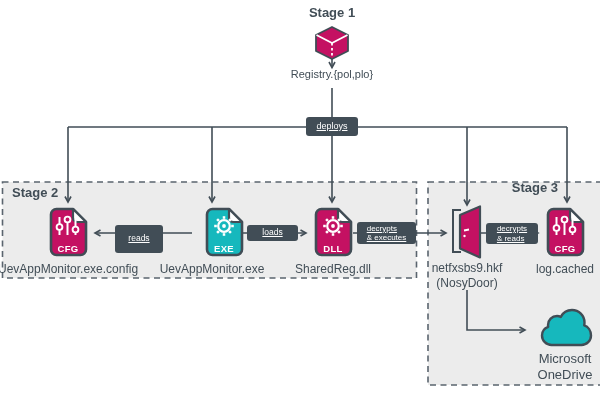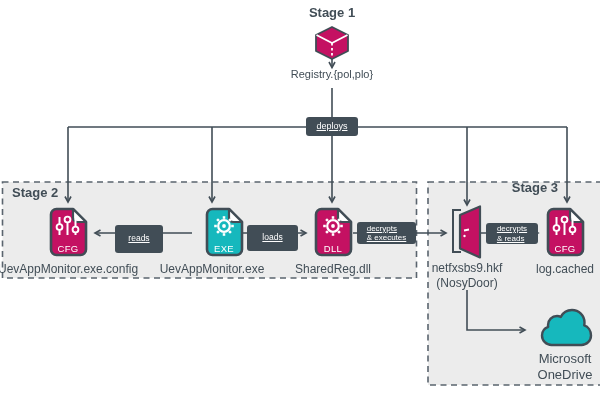--- a/index.html
+++ b/index.html
@@ -14,21 +14,21 @@
   .stage-label { position:absolute; z-index:2; font-size:13px; font-weight:bold; }
   .node-label  { position:absolute; z-index:2; font-size:12px; line-height:1.25;
                  text-align:center; white-space:pre-line; }
   .pill {
     position:absolute; z-index:3; background:#414d56; color:#fff;
     border-radius:3px; display:flex; align-items:center; justify-content:center;
     text-align:left; white-space:pre-line; font-size:8.5px; line-height:9.5px;text-decoration:underline;
   }
   .badge {
     position:absolute; left:0; right:0; bottom:3px; z-index:3;
-    text-align:center; color:#fff; font-weight:normal; font-size:9.5px;
+    text-align:center; color:#fff; font-weight:bold; font-size:9.5px;
     letter-spacing:.3px;
   }
   .file-icon { width:40px; height:50px; }
 </style>
 </head>
 <body>
 
 <svg class="wires" width="600" height="400" viewBox="0 0 600 400">
   <defs>
     <marker id="arr" markerWidth="10" markerHeight="10" refX="6.5" refY="4" orient="auto" markerUnits="userSpaceOnUse">
@@ -103,21 +103,21 @@
         <line x1="14.9" y1="13.9" x2="13.1" y2="12.1"></line>
         <line x1="20" y1="11.8" x2="20" y2="9.2"></line>
         <line x1="25.1" y1="13.9" x2="26.9" y2="12.1"></line>
       </g>
     </g>
   </svg>
   <div class="badge">EXE</div>
 </div>
 <div class="node-label" style="left:142px;top:262px;width:140px">UevAppMonitor.exe</div>
 
-<div class="pill" style="left:247px;top:225px;width:51px;height:26px">loads</div>
+<div class="pill" style="left:247px;top:225px;width:51px;height:16px">loads</div>
 
 <div class="icon file-icon" style="left:313px;top:207px">
   <svg width="40" height="50" viewBox="0 0 40 50">
     <path d="M8.5 2 H25 L38 15 V42.5 A5.5 5.5 0 0 1 32.5 48 H8.5 A5.5 5.5 0 0 1 3 42.5 V7.5 A5.5 5.5 0 0 1 8.5 2 Z" fill="#c41162" stroke="#414d56" stroke-width="2.6" stroke-linejoin="round"></path>
     <path d="M25 2 L38 15 H29.5 A4.5 4.5 0 0 1 25 10.5 Z" fill="#fff" stroke="#414d56" stroke-width="2.2" stroke-linejoin="round"></path>
     <g stroke="#fff" fill="none">
       <circle cx="20" cy="19" r="5.8" stroke-width="2.2"></circle>
       <circle cx="20" cy="19" r="1.9" fill="#fff" stroke="none"></circle>
       <g stroke-width="2.5">
         <line x1="27.2" y1="19" x2="29.8" y2="19"></line>

